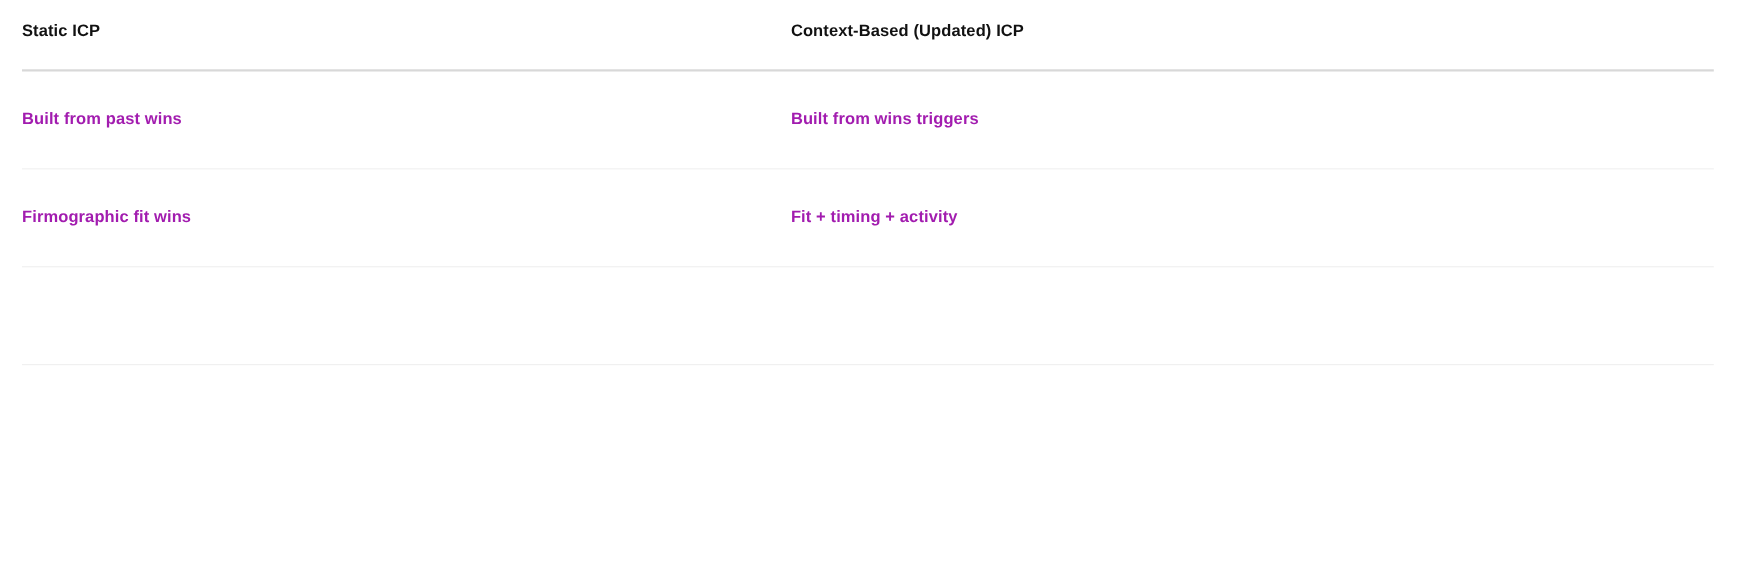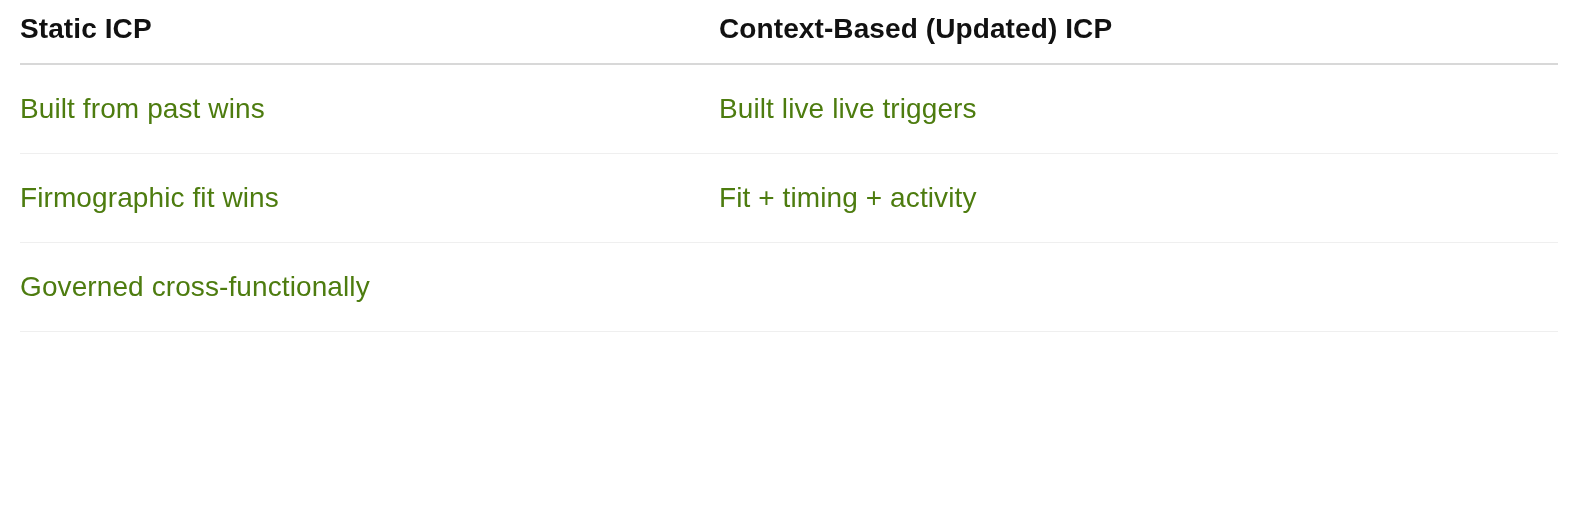--- a/index.html
+++ b/index.html
@@ -38,64 +38,63 @@
 
   .row.body-row {
     border-bottom: 1px solid #efefef;
   }
 
   .row.body-row.last-row {
     border-bottom: none;
   }
 
   .cell {
-    font-size: 28px;
+    font-size: 15px;
     line-height: 30px;
     letter-spacing: 0.1px;
     white-space: nowrap;
   }
 
   .cell.col-left {
     width: 699px;
     flex: 0 0 699px;
   }
 
   .cell.col-right {
     flex: 1 1 auto;
   }
 
   .header-row .cell {
     font-weight: bold;
     color: #111111;
   }
 
   .body-row .cell {
-    font-weight: normal;
-    color: #4d7c0f;
+    font-weight: bold;
+    color: #a21caf;
   }
 </style>
 </head>
 <body>
 
 <div class="comparison-table">
 
   <div class="row header-row">
     <div class="cell col-left">Static ICP</div>
     <div class="cell col-right">Context-Based (Updated) ICP</div>
   </div>
 
   <div class="row body-row">
     <div class="cell col-left">Built from past wins</div>
-    <div class="cell col-right">Built live live triggers</div>
+    <div class="cell col-right">Built from wins triggers</div>
   </div>
 
   <div class="row body-row">
     <div class="cell col-left">Firmographic fit wins</div>
     <div class="cell col-right">Fit + timing + activity</div>
   </div>
 
   <div class="row body-row">
-    <div class="cell col-right">Governed cross-functionally</div>
   </div>
 
 
 
 </div>
 
 </body></html>

